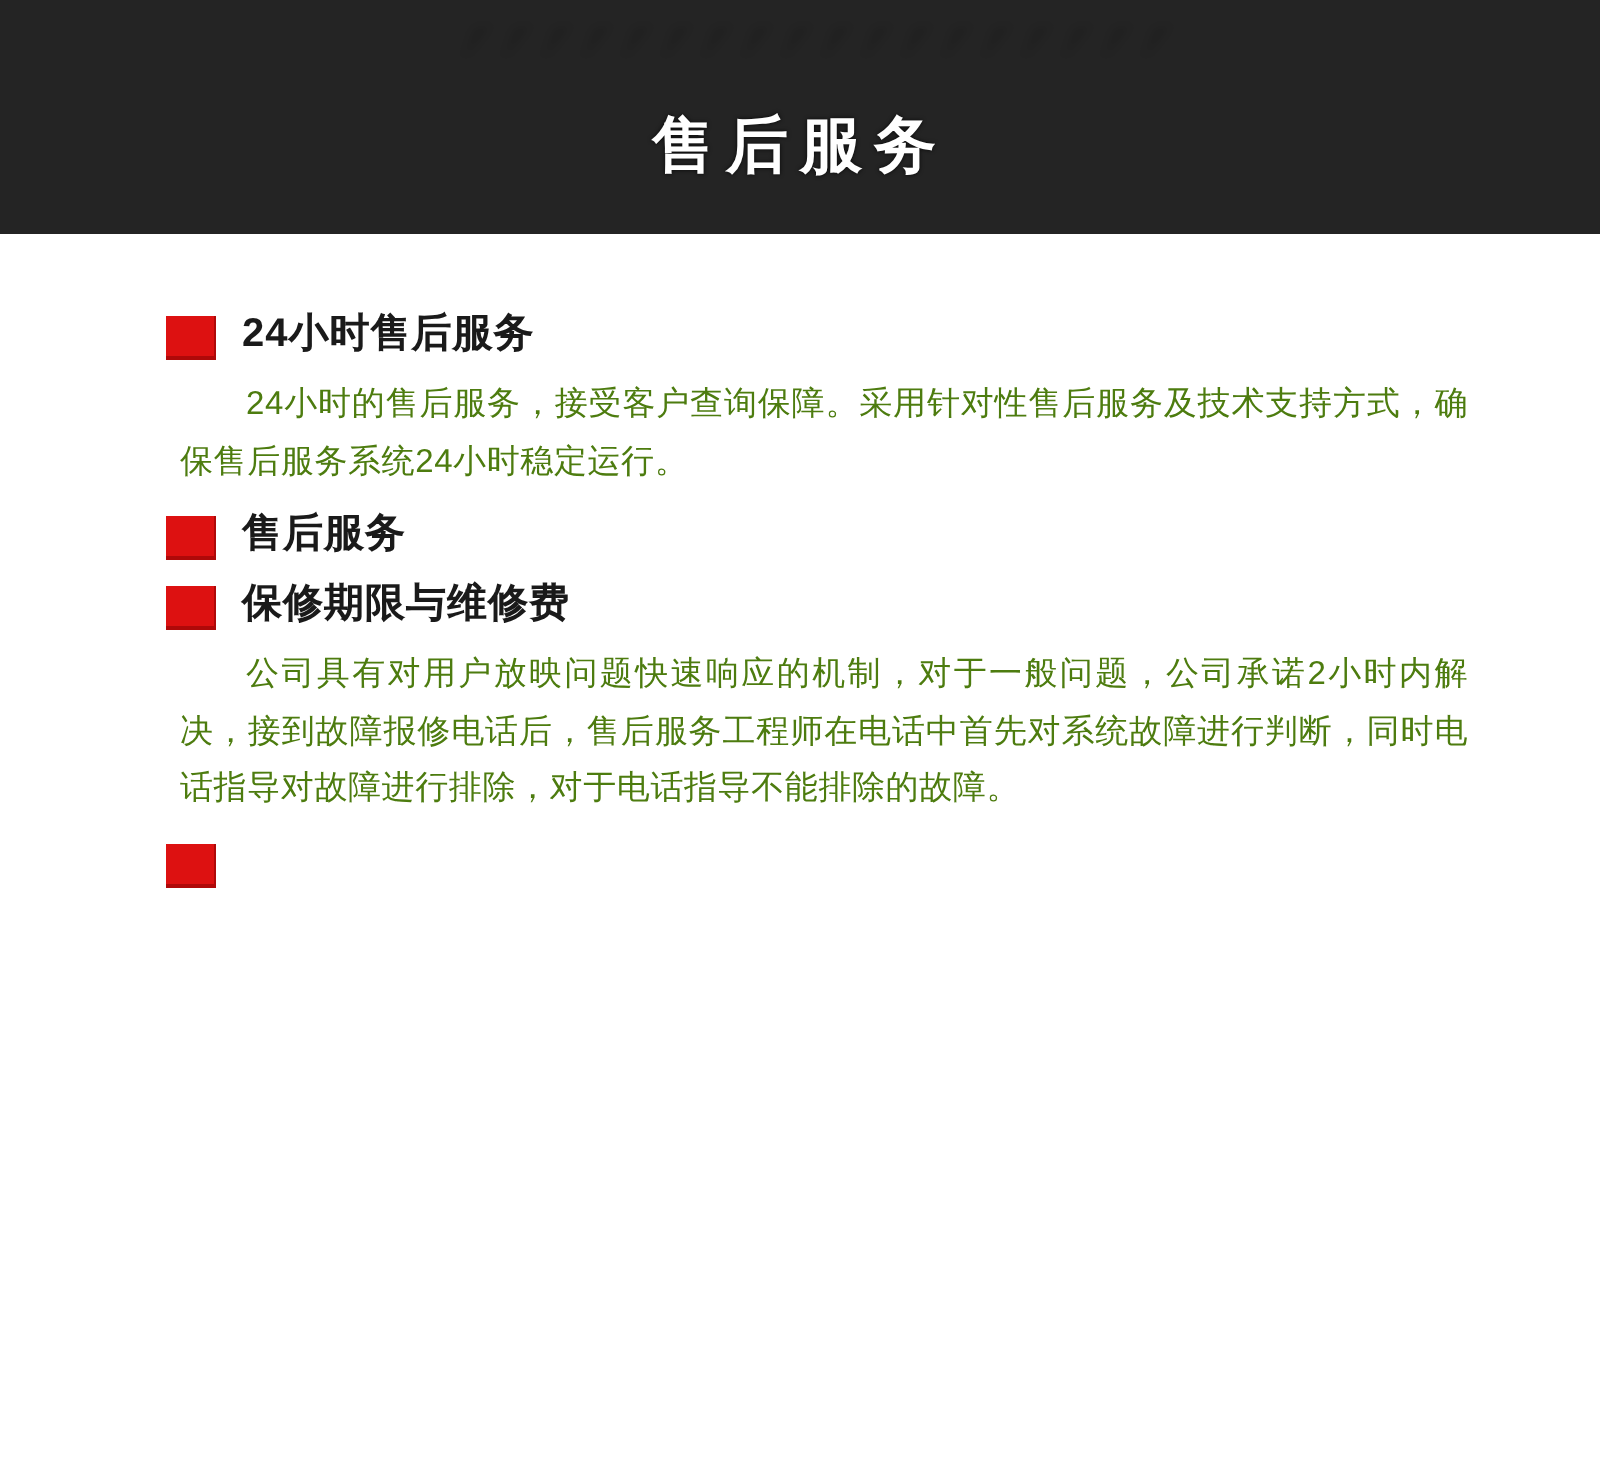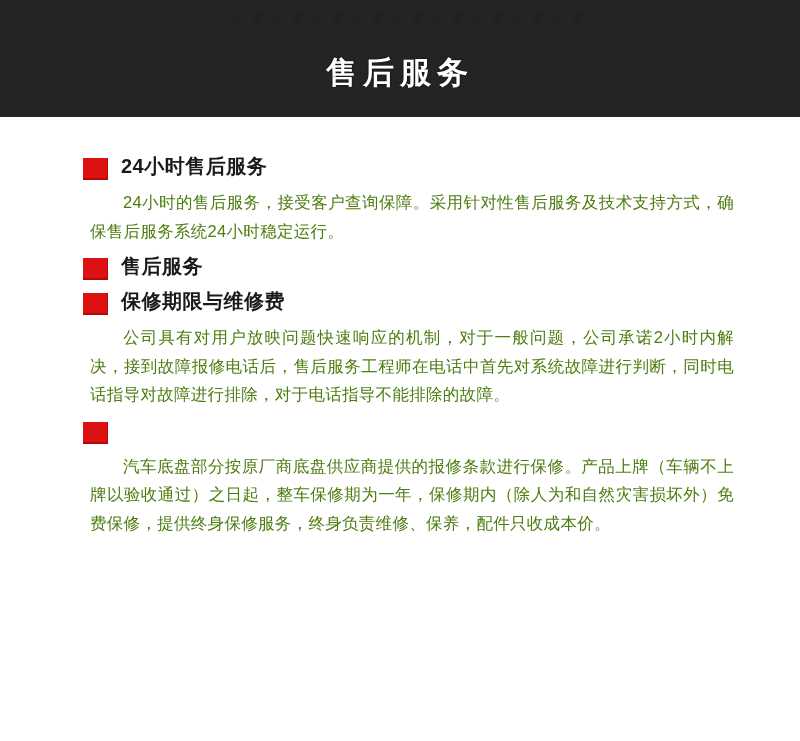--- a/index.html
+++ b/index.html
@@ -119,18 +119,14 @@
 
           <p>公司具有对用户放映问题快速响应的机制，对于一般问题，公司承诺2小时内解决，接到故障报修电话后，售后服务工程师在电话中首先对系统故障进行判断，同时电话指导对故障进行排除，对于电话指导不能排除的故障。</p>
 
         </div>
     </section>
 
     <section class="section">
       <div class="section-header">
         <span class="bullet"></span>
       </div>
-      <div class="paragraphs">
-
-          <p>汽车底盘部分按原厂商底盘供应商提供的报修条款进行保修。产品上牌（车辆不上牌以验收通过）之日起，整车保修期为一年，保修期内（除人为和自然灾害损坏外）免费保修，提供终身保修服务，终身负责维修、保养，配件只收成本价。</p>
-        </div>
     </section>
   </main>
 
 </body></html>

